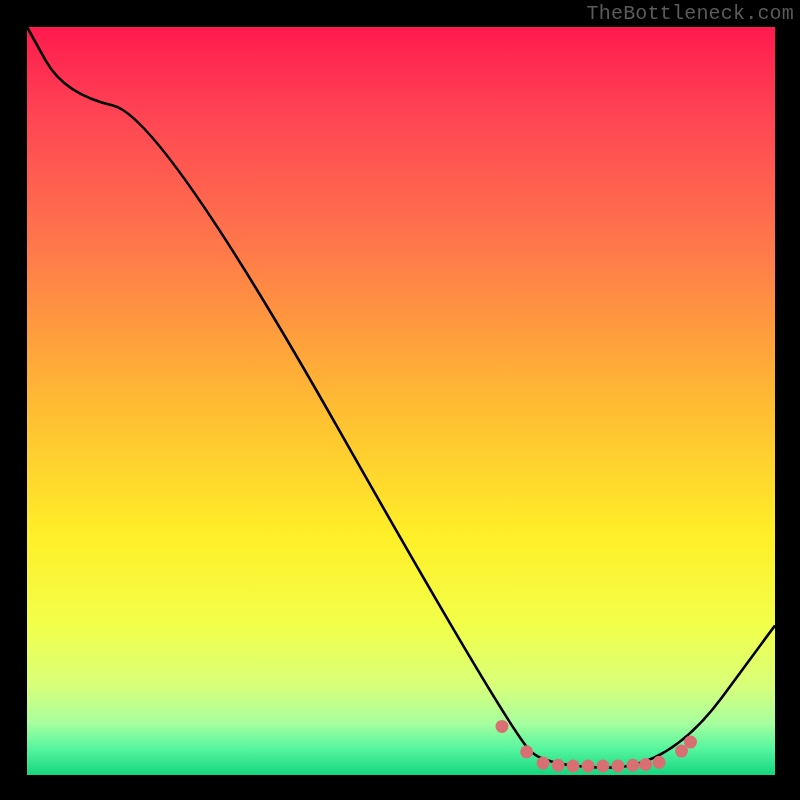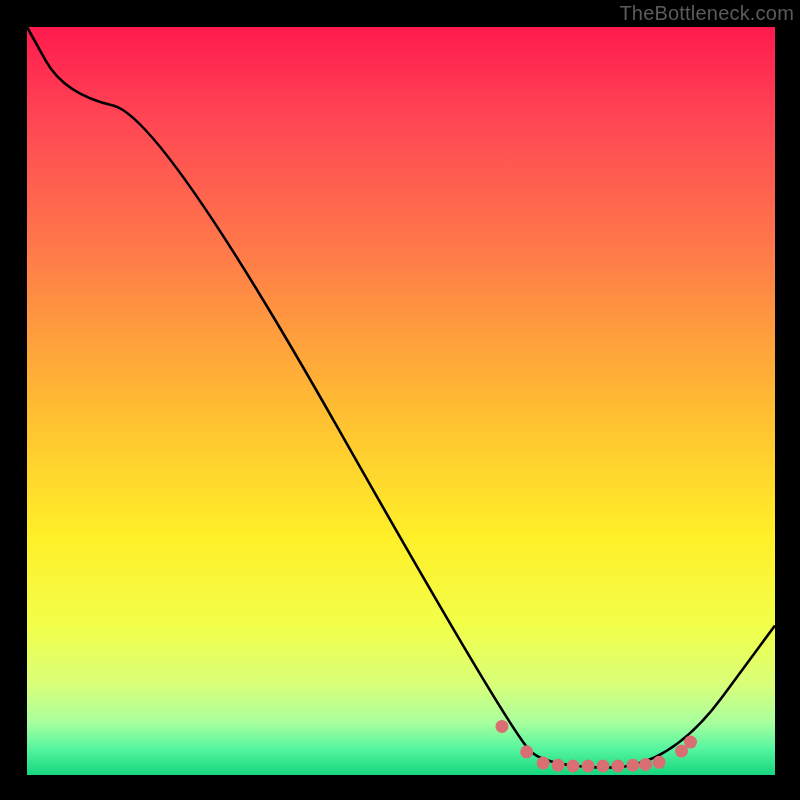--- a/index.html
+++ b/index.html
@@ -15,21 +15,21 @@
     width: 800px;
     height: 800px;
   }
   svg {
     display: block;
   }
   .attrib {
     position: absolute;
     top: 2px;
     right: 6px;
-    font-family: Liberation Sans, sans-serif;
+    font-family: Liberation Mono, monospace;
     font-size: 20px;
     font-weight: 500;
     color: #5b5b5b;
     letter-spacing: 0.2px;
     user-select: none;
   }
 </style>
 </head>
 <body>
 

